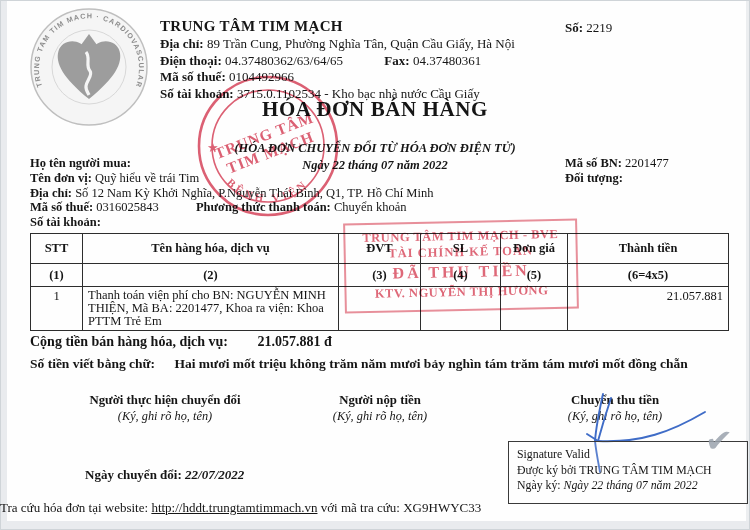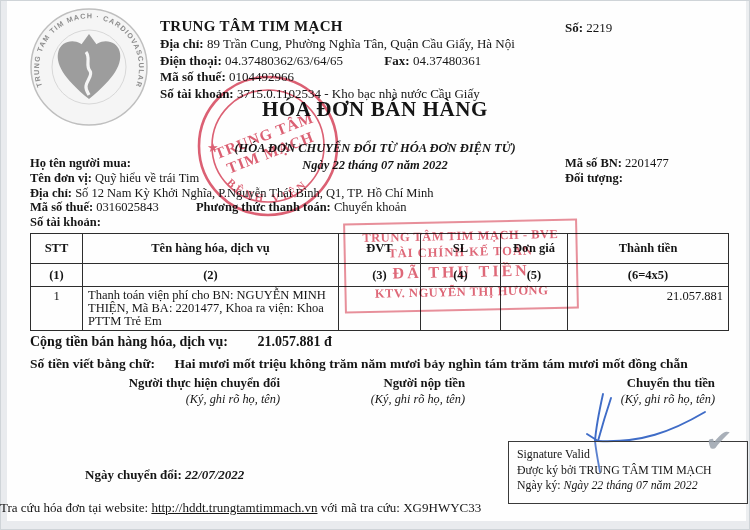--- a/index.html
+++ b/index.html
@@ -35,21 +35,21 @@
   tr.h1{height:30px} tr.h2{height:23px} tr.dr{height:34px}
   td.c{text-align:center;vertical-align:top;padding-top:5px}
   td.desc{vertical-align:top;font-size:11.8px;line-height:13px;padding-top:5px;padding-left:8px}
   td.amt{text-align:right;vertical-align:top;padding-top:5px;padding-right:8px}
   
   .tot1{left:30px;top:334px;font-size:14px}
   .tot1 .val{margin-left:26px}
   .tot2{left:30px;top:356px;font-size:13.5px}
   .tot2 .val{margin-left:16px}
   
-  .sig{position:absolute;text-align:right;top:375px;font-size:12.8px;line-height:16px}
+  .sig{position:absolute;text-align:center;top:392px;font-size:12.8px;line-height:16px}
   .sig .note{font-style:italic;font-size:12.3px;font-weight:normal}
   .sig1{left:50px;width:230px}.sig2{left:295px;width:170px}.sig3{left:515px;width:200px}
   
   .conv-date{left:85px;top:467px;font-size:13px}
   .sigbox{left:508px;top:441px;width:222px;height:50px;border:1.5px solid #3a3a3a;padding:5px 8px 6px 8px;font-size:11.8px;line-height:15.6px;background:rgba(255,255,255,.15)}
   .sigbox .check{position:absolute;right:14px;top:-8px;font-size:33px;color:#9ba3ad;opacity:.85;transform:rotate(4deg)}
   .footer{left:0;right:0;top:500px;font-size:13px}
   .footer .url{text-decoration:underline}
   
   .round-stamp{left:193px;top:72px;pointer-events:none;mix-blend-mode:multiply;opacity:.88}

